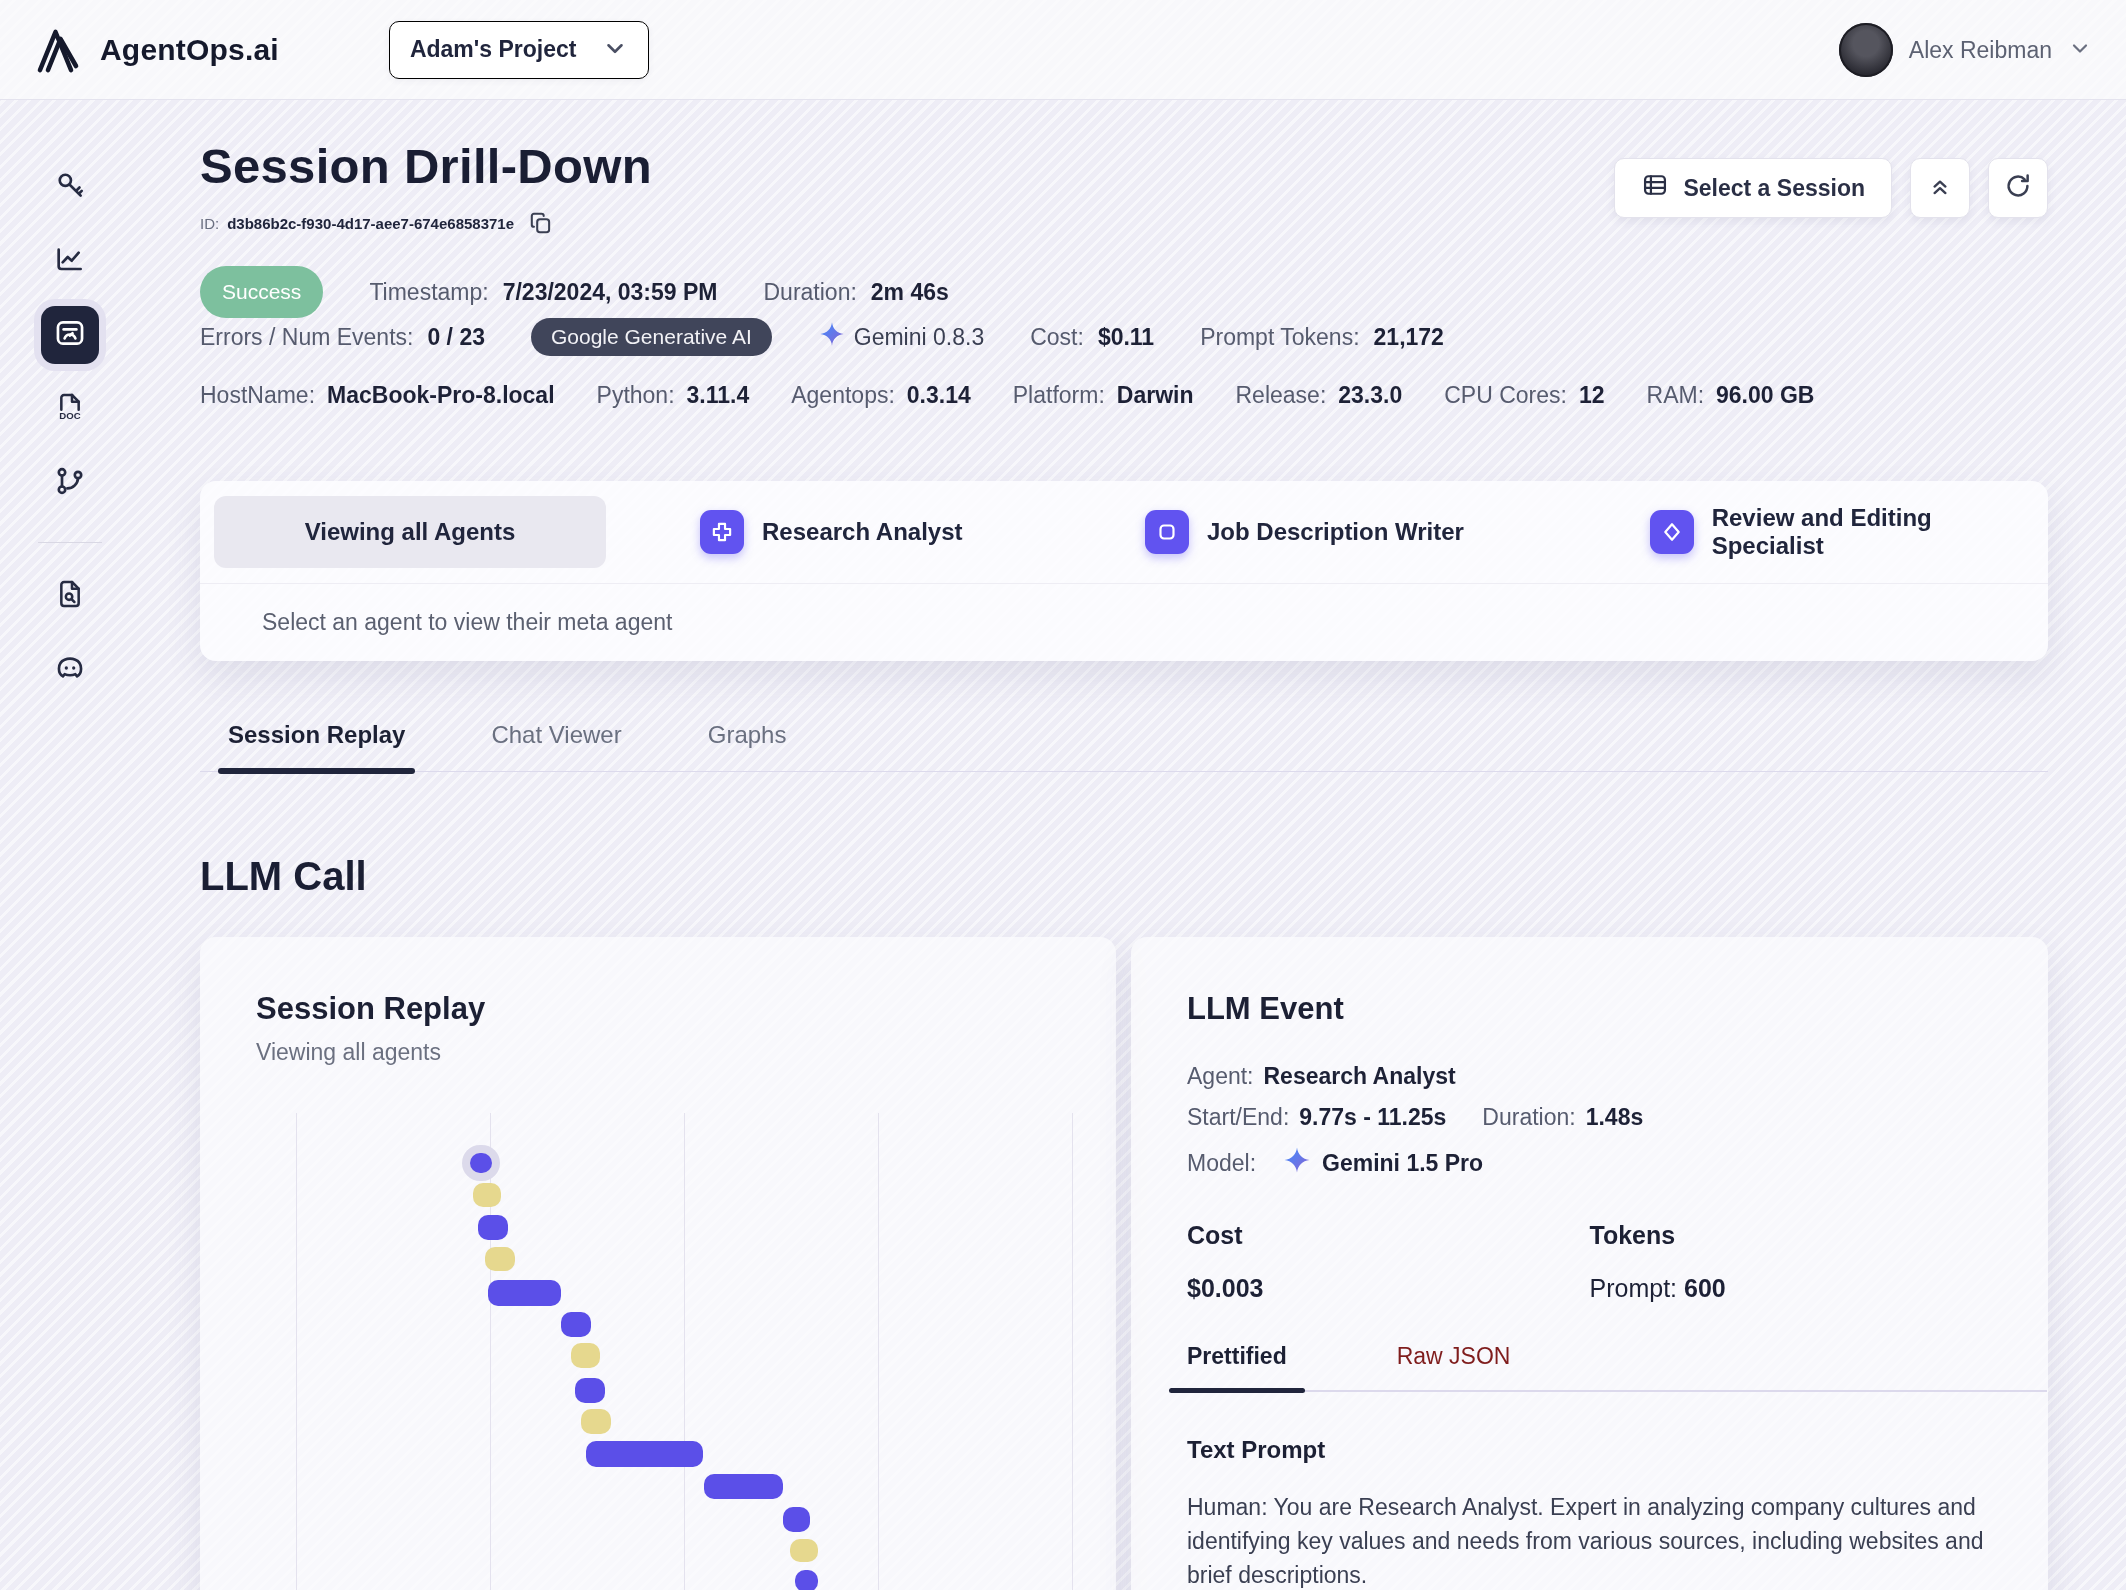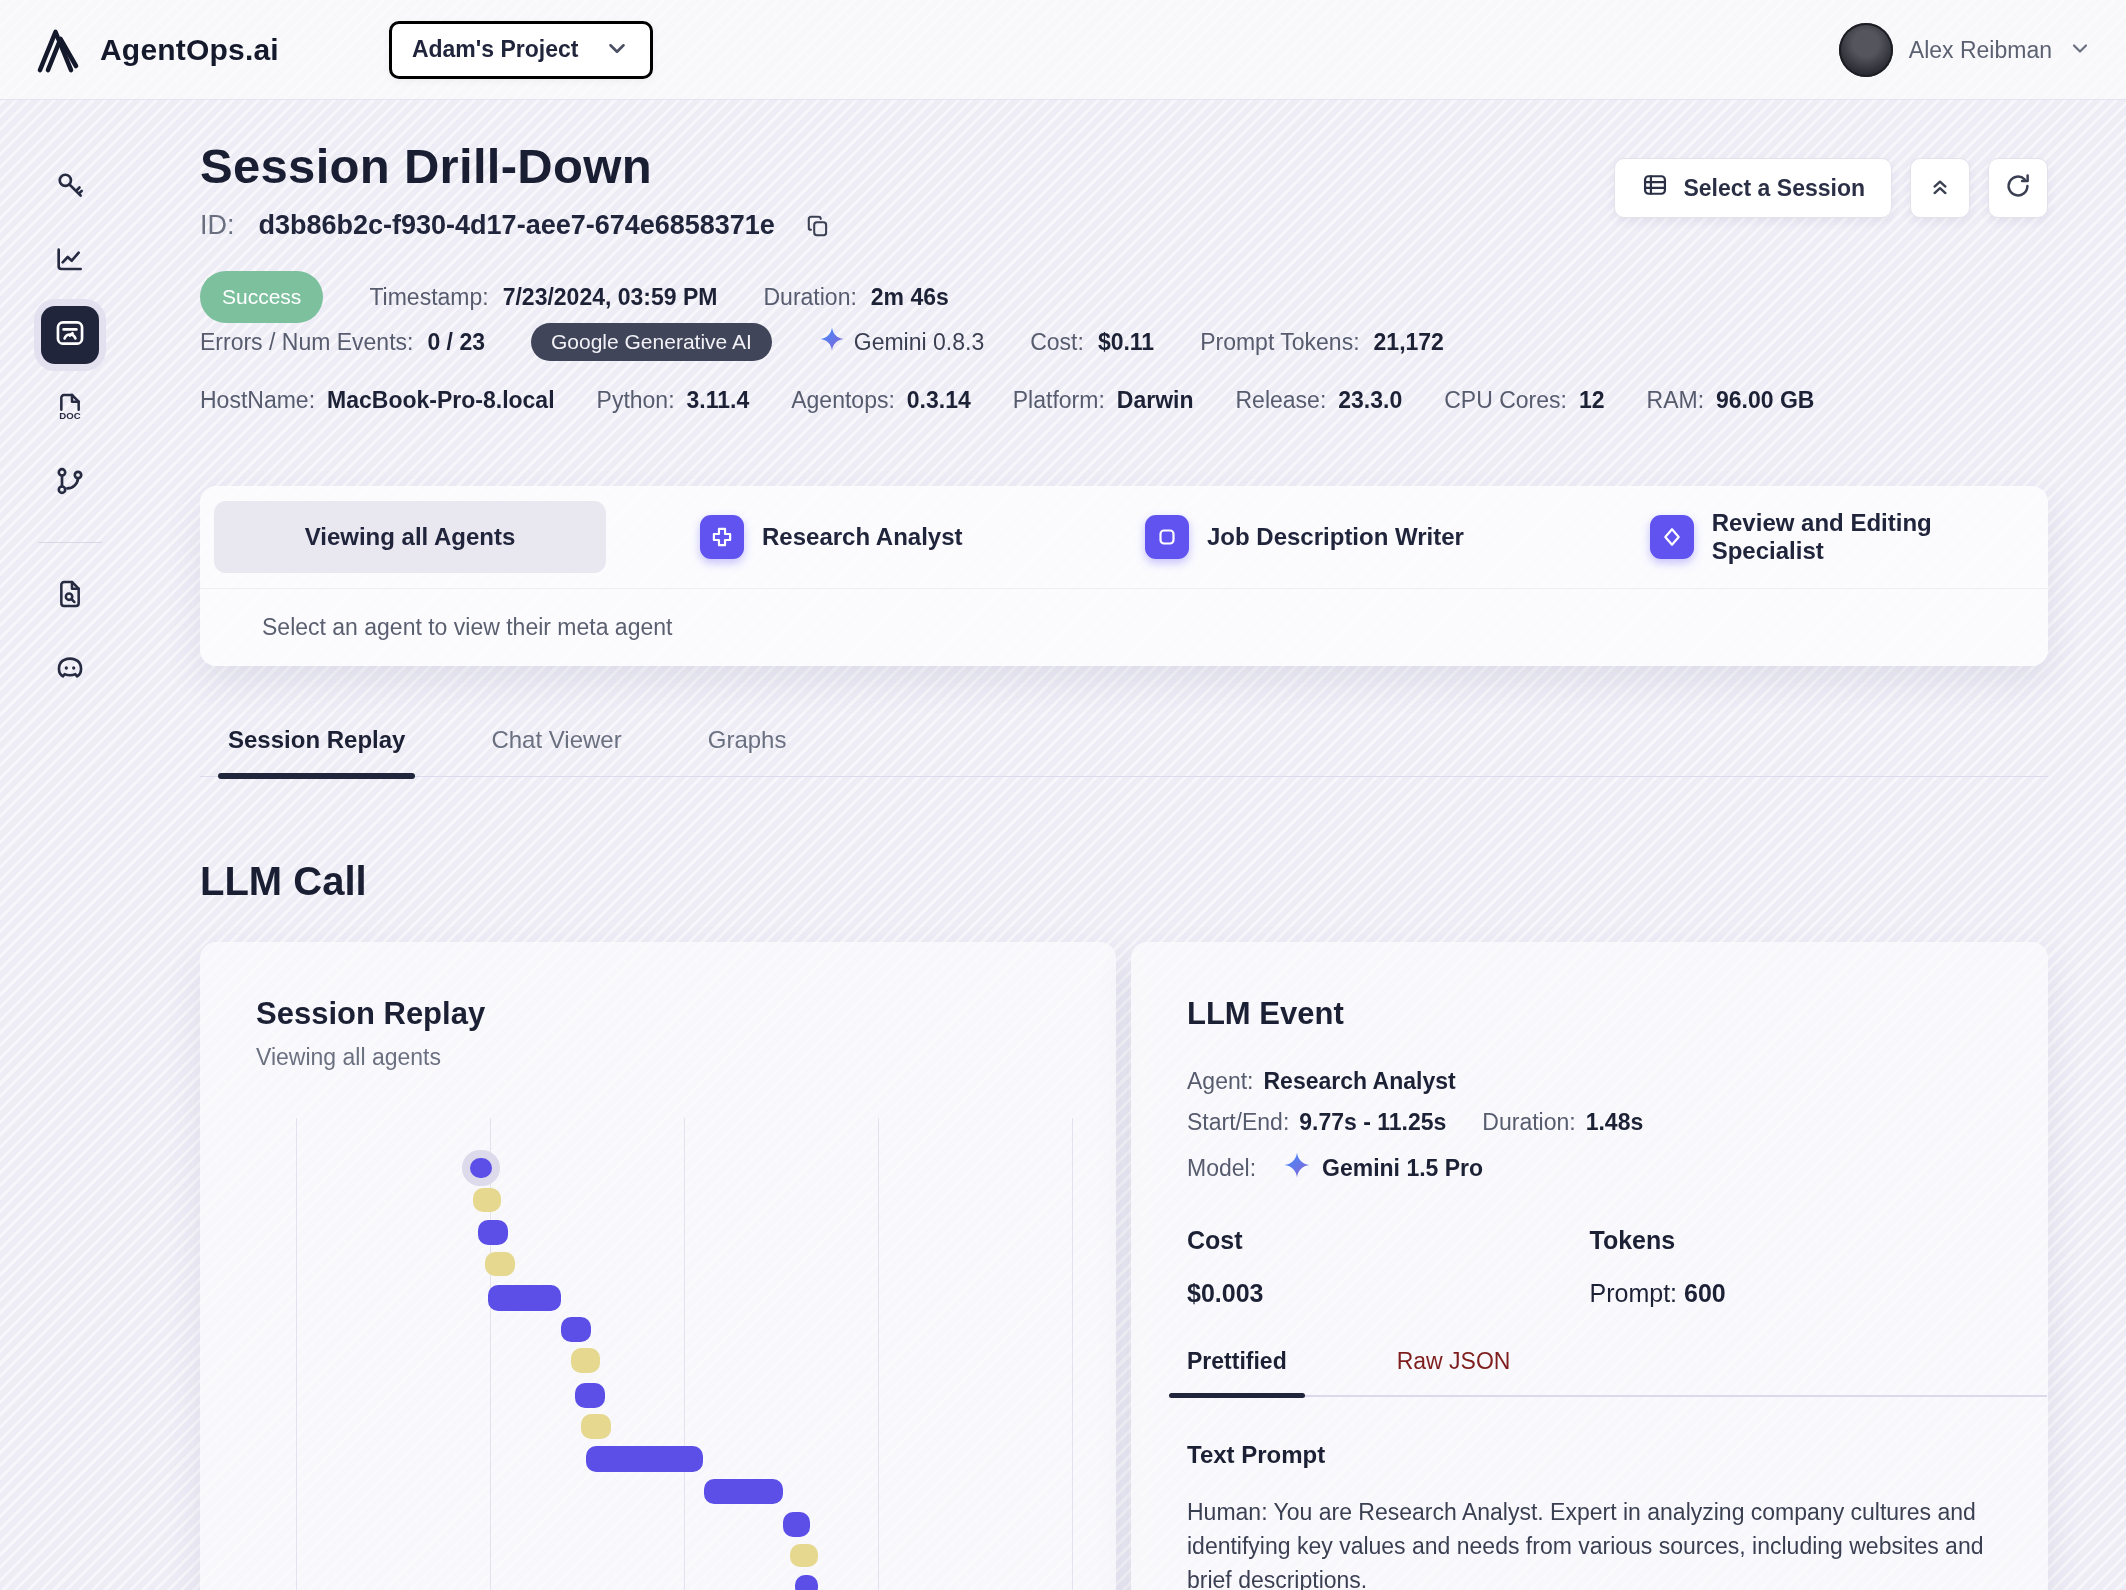--- a/index.html
+++ b/index.html
@@ -16,42 +16,42 @@
   .topbar {
     position:absolute; top:0; left:0; right:0; height:100px;
     background:rgba(251,251,253,0.78);
     border-bottom:1px solid #e4e3ee;
     display:flex; align-items:center;
   }
   .brand { display:flex; align-items:center; gap:14px; margin-left:30px; }
   .brand-name { font-size:30px; font-weight:600; color:#15192c; letter-spacing:0.2px; }
   .project-btn {
     margin-left:110px; height:58px; min-width:250px;
-    background:#ffffff; border:3px solid #000000; border-radius:10px;
+    background:#ffffff; border:1px solid #000000; border-radius:10px;
     box-shadow:0 2px 6px rgba(60,60,110,0.06);
     display:flex; align-items:center; justify-content:space-between;
     padding:0 20px; gap:26px; cursor:pointer;
   }
   .project-btn .label { font-size:23px; font-weight:600; color:#20253c; }
   .user { position:absolute; right:34px; top:0; height:100px; display:flex; align-items:center; gap:16px; cursor:pointer; }
   .avatar { width:54px; height:54px; border-radius:50%; background:radial-gradient(circle at 50% 38%, #55555e 0 30%, #2b2b33 70%); box-shadow:inset 0 0 0 2px #1d1d24; }
   .user-name { font-size:23px; color:#5c6172; }
 
   
   .sidebar { position:absolute; top:100px; left:0; width:140px; bottom:0; display:flex; flex-direction:column; align-items:center; padding-top:58px; }
   .side-item { width:58px; height:58px; display:flex; align-items:center; justify-content:center; margin-bottom:16px; border-radius:14px; cursor:pointer; }
   .side-item svg { stroke:#262b42; }
   .side-item.active { background:#20253c; box-shadow:0 0 0 7px #e3e1f0; }
   .side-item.active svg { stroke:#ffffff; }
   .side-divider { width:64px; height:1px; background:#d9d8e4; margin:14px 0 24px 0; }
 
   
   .main { position:absolute; left:200px; top:100px; width:1848px; }
   .page-title { margin-top:38px; font-size:49px; font-weight:700; color:#1a1e33; letter-spacing:0.3px; }
-  .id-row { margin-top:16px; display:flex; align-items:center; gap:24px; font-size:27px; }
+  .id-row { margin-top:16px; display:flex; align-items:center; gap:8px; font-size:15px; }
   .id-label { color:#6a6f80; }
   .id-value { color:#20253c; font-weight:600; }
   .copy-btn { margin-left:6px; cursor:pointer; display:flex; }
 
   .meta-row { display:flex; align-items:center; font-size:23px; }
   .meta-row.r1 { margin-top:30px; gap:14px; }
   .meta-row.r2 { gap:14px; }
   .meta-row.r3 { margin-top:26px; gap:12px; }
   .lbl { color:#565b6e; }
   .val { color:#1d2136; font-weight:700; }

